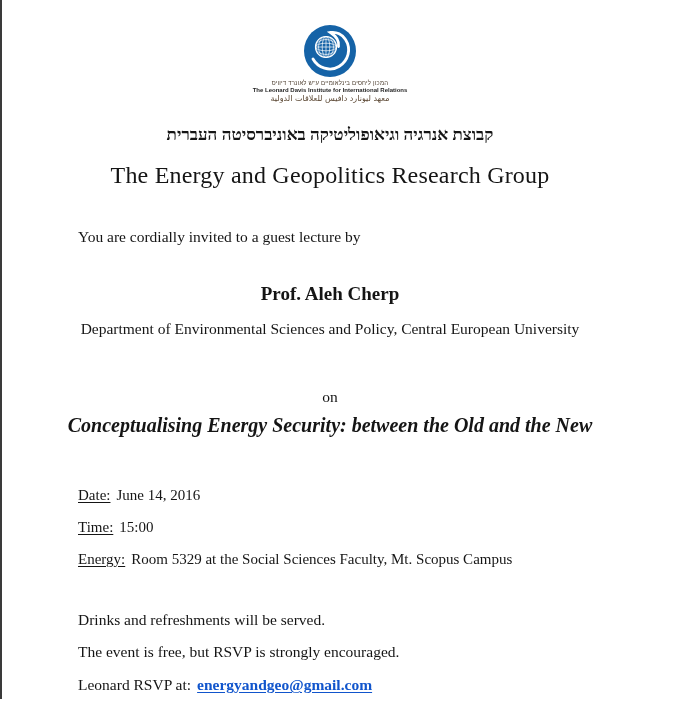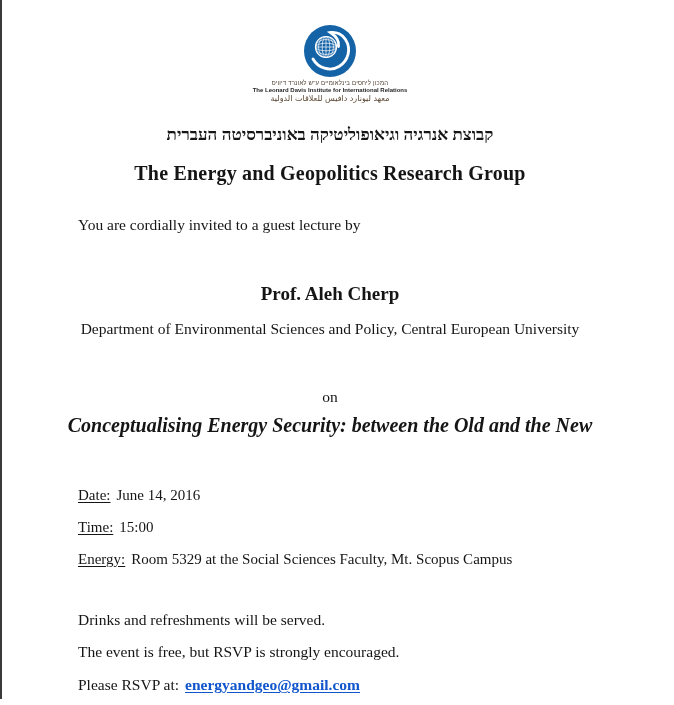--- a/index.html
+++ b/index.html
@@ -18,22 +18,22 @@
   .abs{position:absolute;}
   .centered{left:0;right:14px;text-align:center;}
   
   .logo-wrap{top:24px;left:0;right:14px;text-align:center;}
   .logo-svg{display:block;margin:0 auto;}
   .logo-line-he{font-family:"Liberation Sans","DejaVu Sans",sans-serif;font-size:6px;color:#4a3b2c;margin-top:2px;letter-spacing:.2px;}
   .logo-line-en{font-family:"Liberation Sans","DejaVu Sans",sans-serif;font-size:6px;font-weight:bold;color:#252525;margin-top:1px;}
   .logo-line-ar{font-family:"DejaVu Sans",sans-serif;font-size:8px;color:#5a4632;margin-top:1px;}
   
   .group-he{top:125px;font-size:17px;font-weight:bold;direction:rtl;}
-  .group-en{top:162px;font-size:20px;font-weight:bold;letter-spacing:.2px;}
-  .invite{top:216px;left:78px;font-size:15.5px;}
+  .group-en{top:162px;font-size:24px;font-weight:normal;letter-spacing:.2px;}
+  .invite{top:228px;left:78px;font-size:15.5px;}
   .speaker{top:283px;font-size:19px;font-weight:bold;}
   .affil{top:320px;font-size:15.5px;}
   .on-word{top:388px;font-size:15.5px;}
   .lecture-title{top:414px;font-size:20px;font-weight:bold;font-style:italic;}
   
   .detail{left:78px;font-size:15px;}
   .d-date{top:487px;} .d-time{top:519px;} .d-venue{top:551px;}
   .detail .lbl{text-decoration:underline;text-underline-offset:2px;margin-right:6px;}
   
   .note{left:78px;font-size:15.5px;}
@@ -83,16 +83,16 @@
     <span class="lbl">Time:</span><span>15:00</span>
   </div>
   <div class="abs detail d-venue">
     <span class="lbl">Energy:</span><span>Room 5329 at the Social Sciences Faculty, Mt. Scopus Campus</span>
   </div>
 
   <div class="abs note n-0">Drinks and refreshments will be served.</div>
   <div class="abs note n-1">The event is free, but RSVP is strongly encouraged.</div>
 
   <div class="abs rsvp">
-    <span>Please RSVP at:</span><a class="email-link">energyandgeo@gmail.com</a>
+    <span>Leonard RSVP at:</span><a class="email-link">energyandgeo@gmail.com</a>
   </div>
 
 </div>
 
 </body></html>

